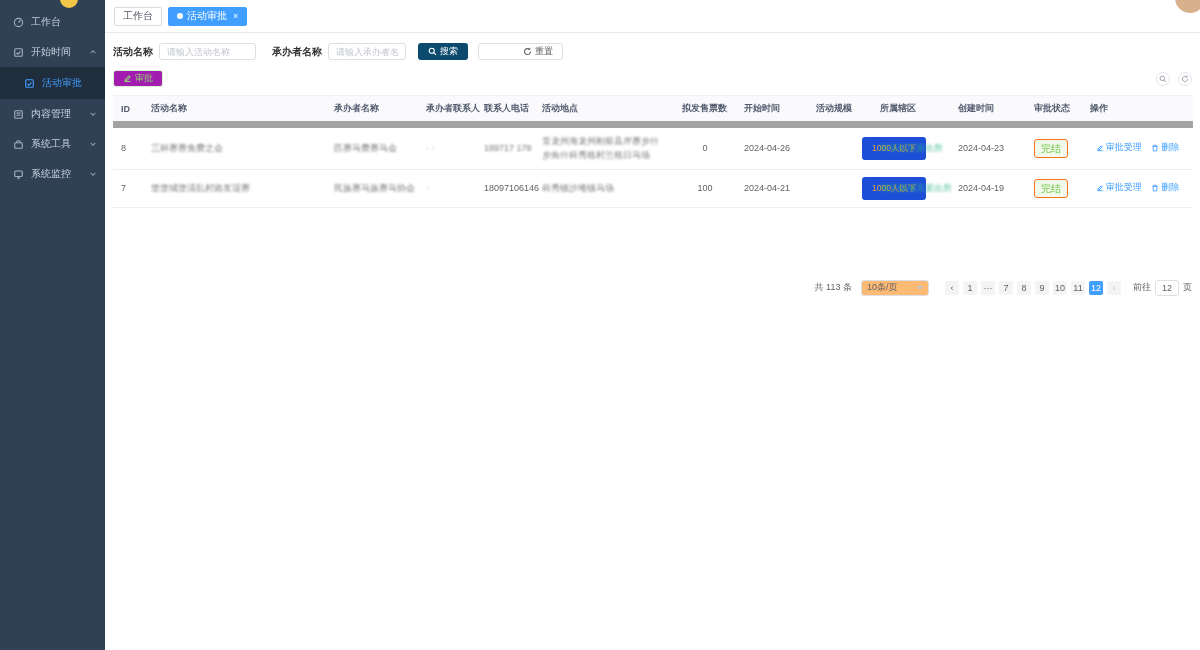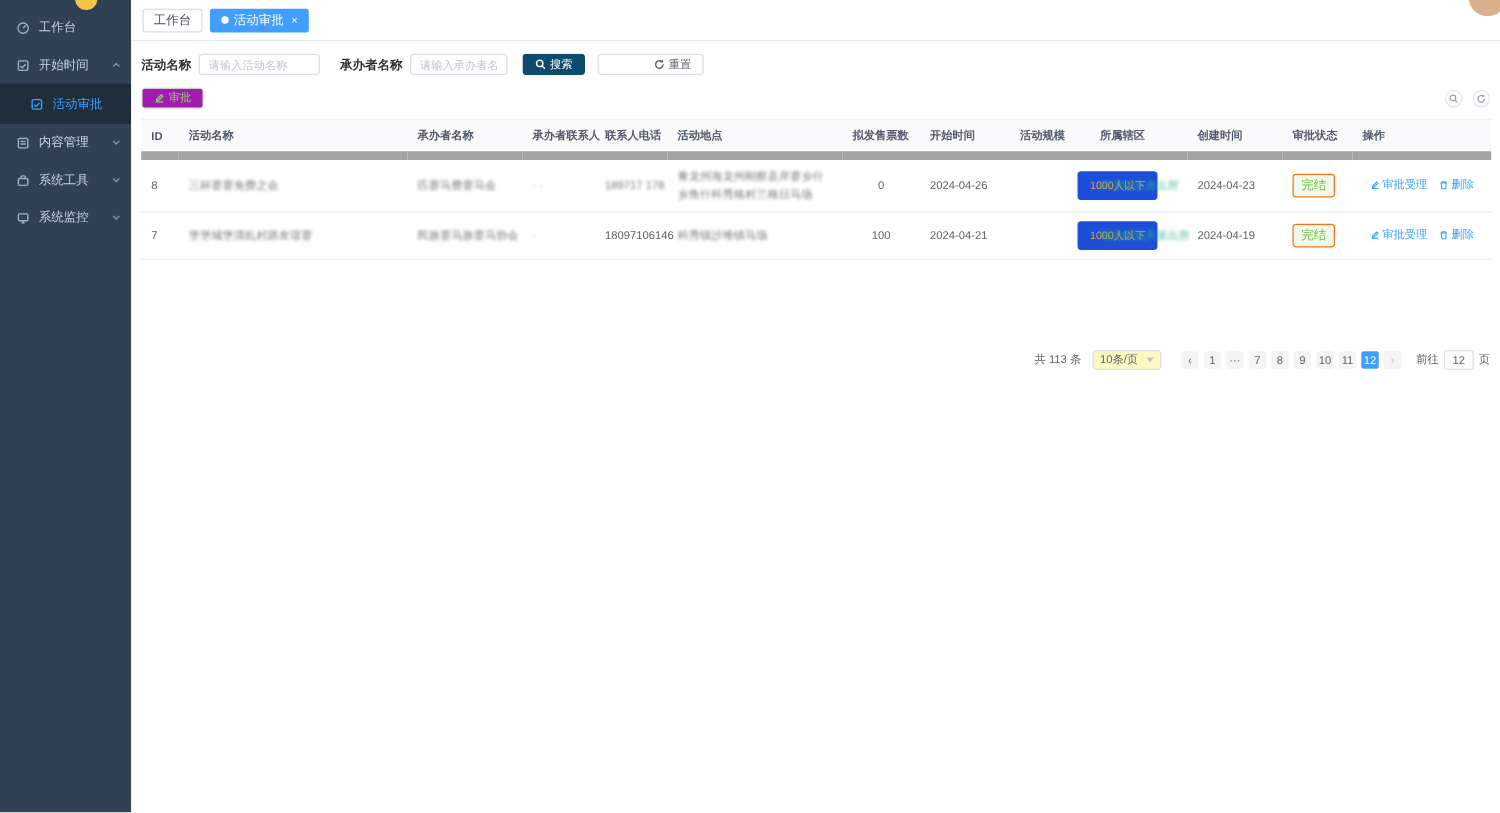--- a/index.html
+++ b/index.html
@@ -58,21 +58,21 @@
   .badge-ok { display:inline-block; background:#f0f9eb; color:#67c23a; border:1px solid #f97316; border-radius:3px; padding:1px 6px; font-size:10px; }
   .district { color:#2fb38a; }
   .cell-actions { white-space:nowrap; text-align:center; }
   .link { color:#409eff; display:inline-flex; align-items:center; gap:2px; cursor:pointer; }
   .link + .link { margin-left:7px; }
   .li { width:8px; height:8px; }
 
   
   .pager { display:flex; justify-content:flex-end; align-items:center; margin-top:72px; color:#606266; font-size:9px; }
   .pg-total { margin-right:9px; }
-  .pg-select { width:55px; height:16px; border:1px solid #dcdfe6; border-radius:3px; display:flex; align-items:center; justify-content:space-between; padding:0 5px; color:#606266; margin-right:14px; cursor:pointer; background:#fef9c3; }
+  .pg-select { width:68px; height:16px; border:1px solid #dcdfe6; border-radius:3px; display:flex; align-items:center; justify-content:space-between; padding:0 5px; color:#606266; margin-right:14px; cursor:pointer; background:#fdba74; }
   .caret-down { width:0; height:0; border-left:3px solid transparent; border-right:3px solid transparent; border-top:4px solid #c0c4cc; }
   .pg-btn { min-width:14px; height:14px; padding:0 2px; background:#f4f4f5; border-radius:2px; display:inline-flex; align-items:center; justify-content:center; margin:0 2px; color:#606266; cursor:pointer; }
   .pg-btn.active { background:#409eff; color:#fff; }
   .pg-btn.arrow-next { color:#c0c4cc; }
   .goto { display:flex; align-items:center; margin-left:10px; }
   .goto-label { margin-right:4px; }
   .goto-input { width:24px; height:16px; border:1px solid #dcdfe6; border-radius:3px; text-align:center; font-size:9px; color:#606266; outline:none; font-family:inherit; }
   .goto-unit { margin-left:4px; }
 </style>
 </head>

